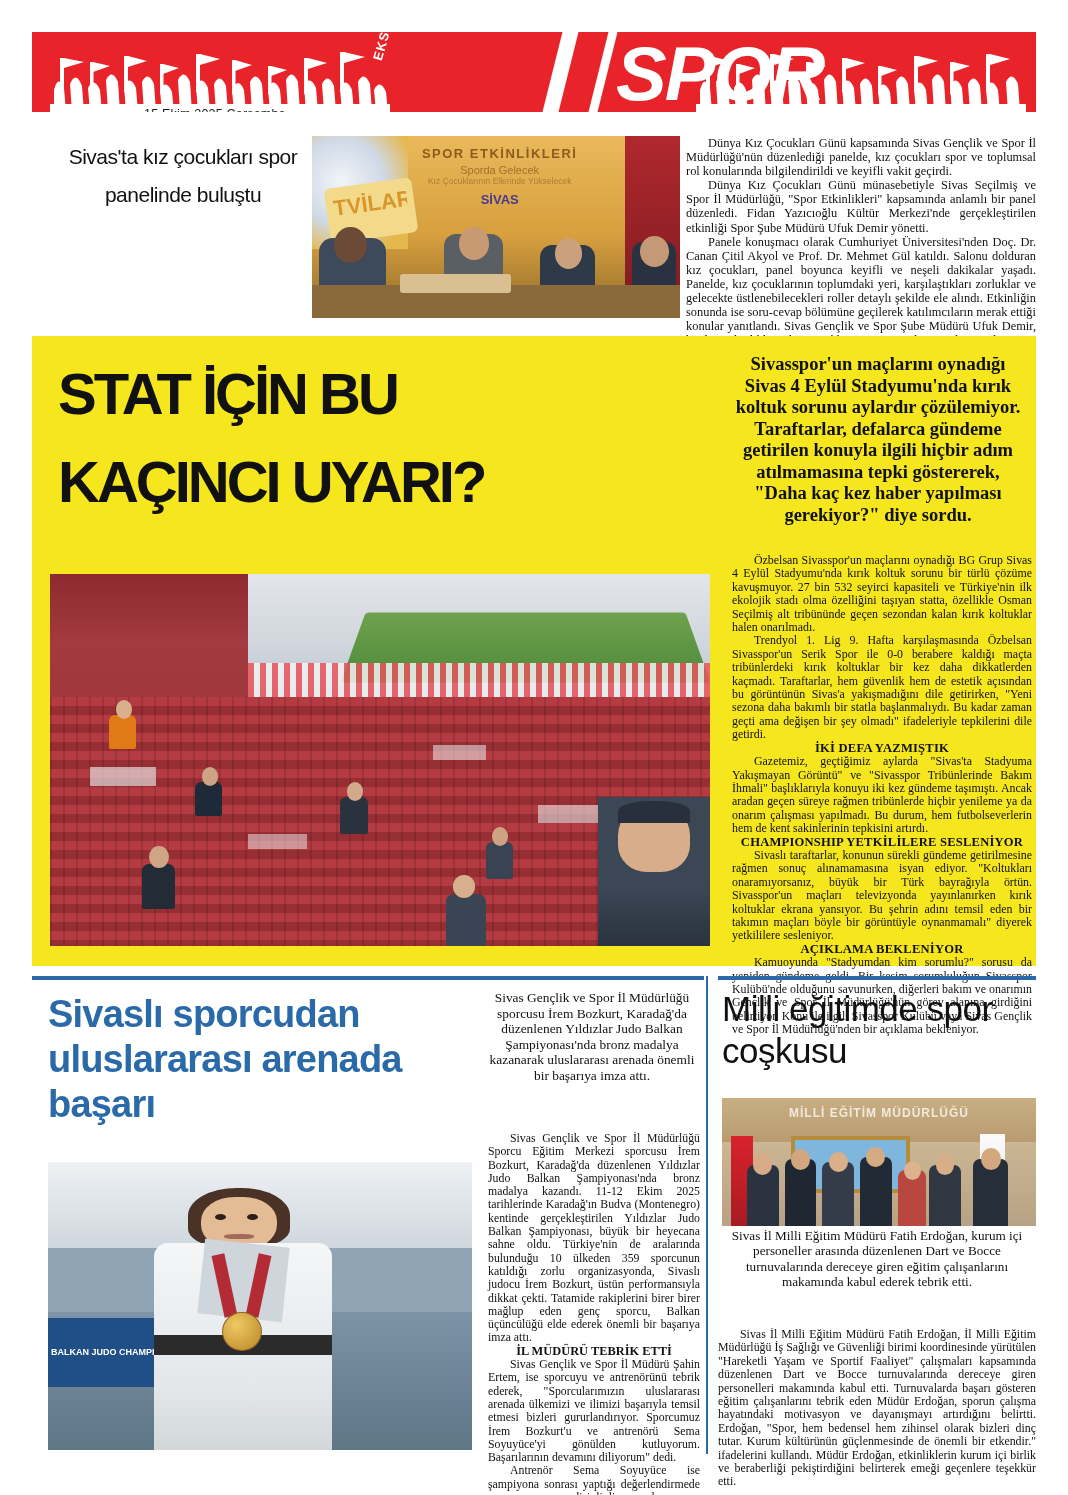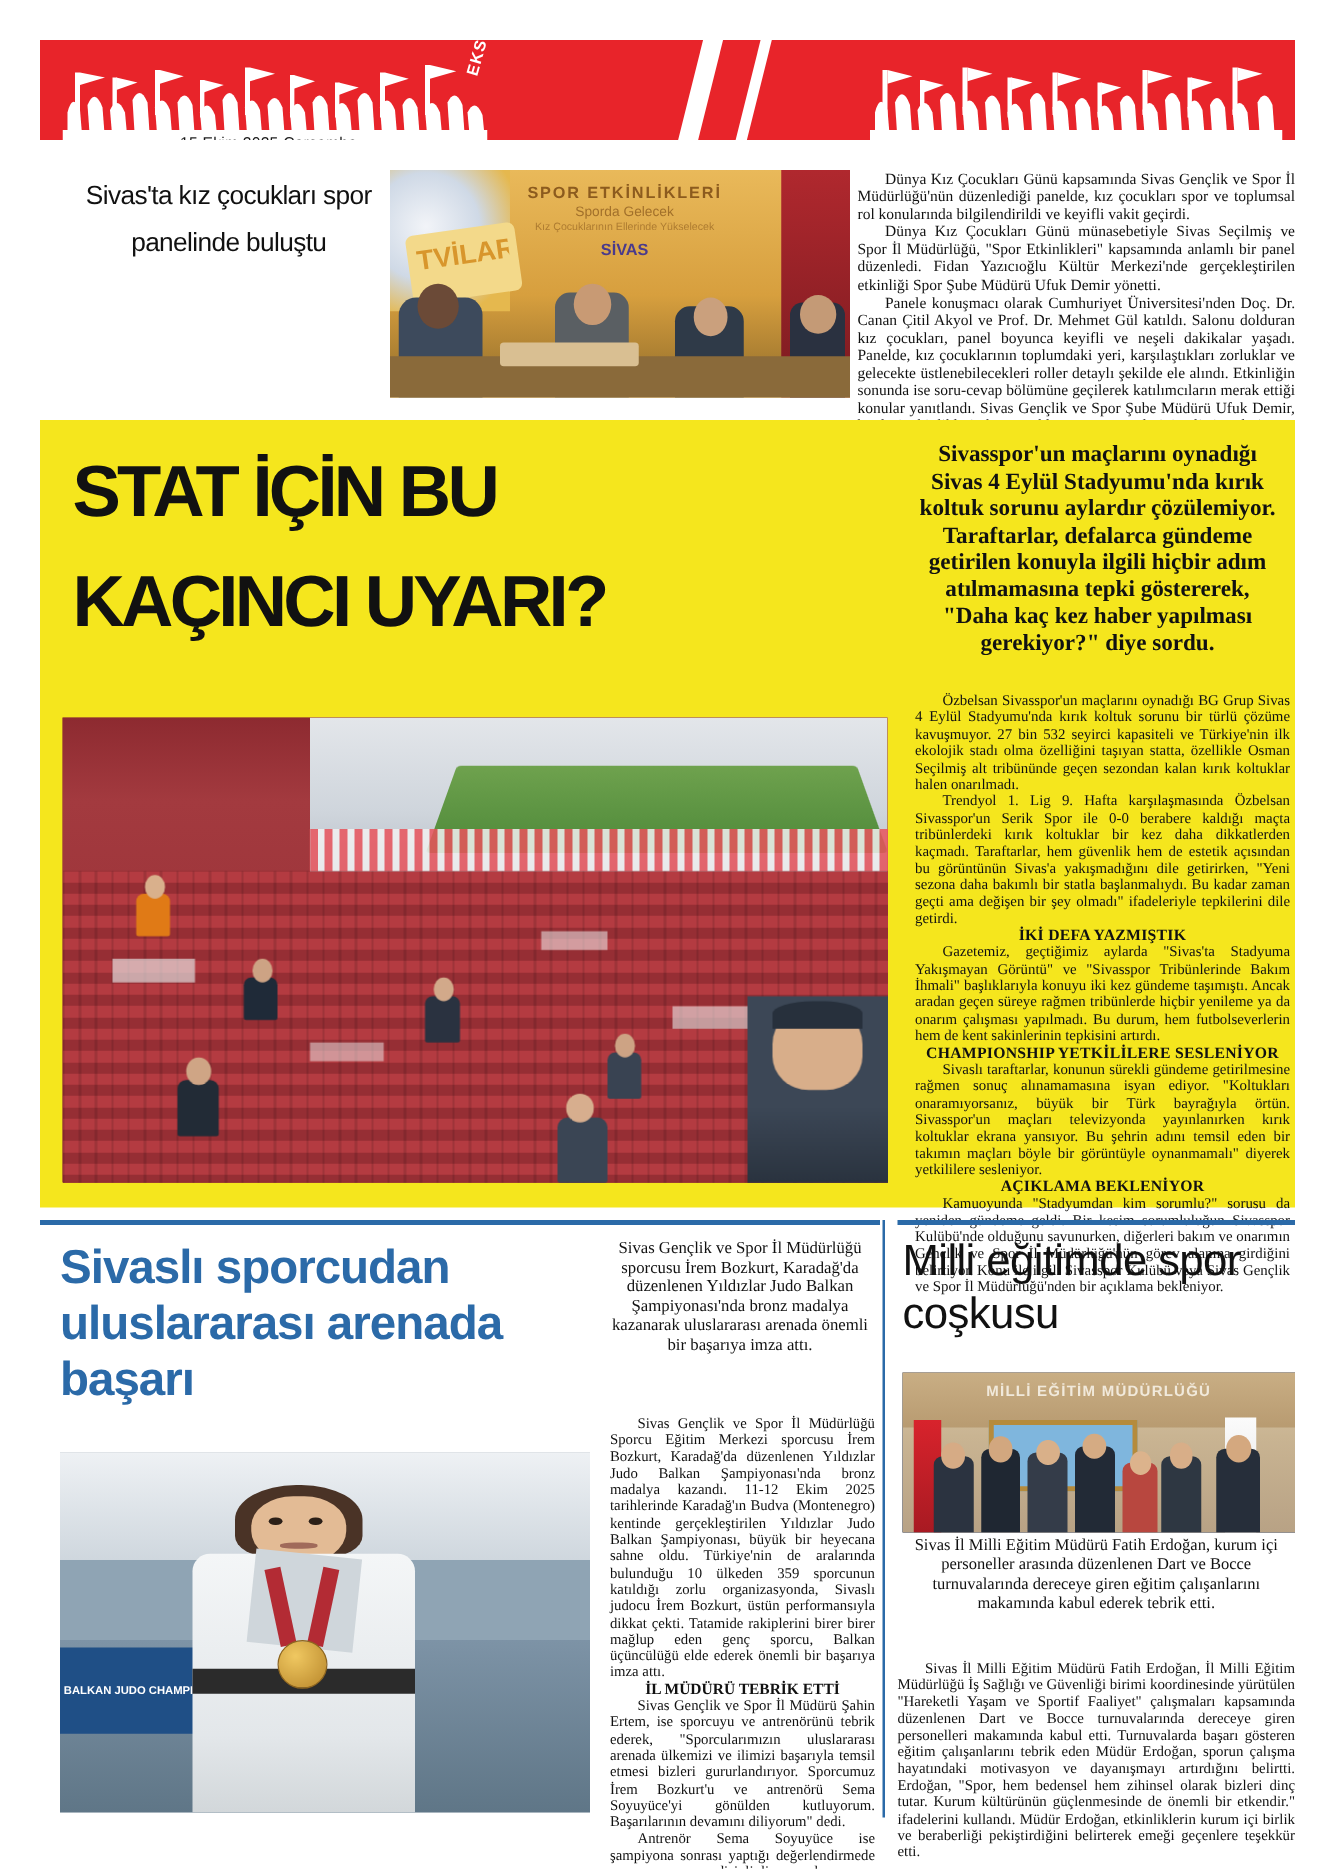--- a/index.html
+++ b/index.html
@@ -136,21 +136,21 @@
   
   .br-rule{position:absolute;left:718px;top:976px;width:318px;height:4px;background:#2b6aa8;}
   .br-head{
     position:absolute;left:722px;top:988px;width:314px;
     font-family:"Liberation Sans",sans-serif;
     font-weight:300;font-size:35px;line-height:42px;
     color:#111;letter-spacing:-0.5px;
   }
   .br-photo{
     position:absolute;left:722px;top:1098px;width:314px;height:128px;
-    overflow:hidden;background:#0f172a;
+    overflow:hidden;background:#701a75;
   }
   .br-caption{
     position:absolute;left:718px;top:1228px;width:318px;
     font-size:13.2px;line-height:15.4px;text-align:center;color:#111;
   }
   .br-body{
     position:absolute;left:718px;top:1328px;width:318px;
     font-size:11.9px;line-height:13.4px;text-align:justify;color:#111;
   }
   .br-body p{margin:0;text-indent:22px;}
@@ -255,20 +255,21 @@
           <path d="M292 62 L290 38 Q296 26 302 40 L304 62 Z"></path>
           <path d="M312 62 L310 32 Q316 20 322 34 L324 62 Z"></path>
           <rect x="0" y="54" width="330" height="8"></rect>
         </g>
       </svg>
     </div>
 
     <div class="masthead-slash"></div>
     <div class="masthead-slash2"></div>
     <div class="ekspres">EKSPRES</div>
+    <div class="spor-word">SPOR</div>
     <div class="date-line">15 Ekim 2025 Çarşamba</div>
   </div>
 
   <div class="top-head">Sivas'ta kız çocukları spor panelinde buluştu</div>
 
   <div class="top-photo">
     <div style="position:absolute;inset:0;background:linear-gradient(180deg,#e9b95a 0%,#d79f3e 55%,#8e6a2a 100%);"></div>
     <div style="position:absolute;left:0;top:0;width:26%;height:62%;background:radial-gradient(circle at 30% 40%,#f2f4f8 0%,#cfd9e6 45%,#e5b84e 80%);"></div>
     <div style="position:absolute;left:4%;top:26%;width:24%;height:30%;background:#f3d98a;transform:rotate(-8deg);border-radius:6px;"></div>
     <div style="position:absolute;left:6%;top:30%;width:20%;height:20%;color:#d8962c;font-family:'Liberation Sans',sans-serif;font-weight:bold;font-size:22px;transform:rotate(-8deg);overflow:hidden;">TVİLARI</div>

